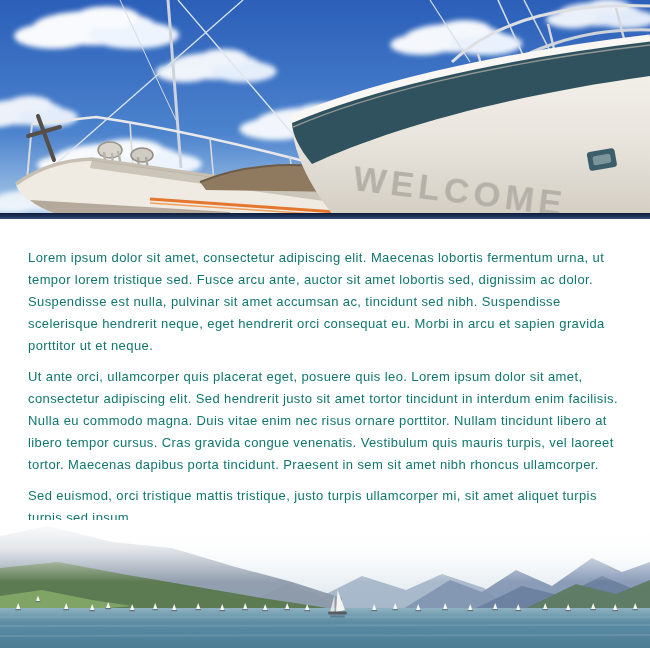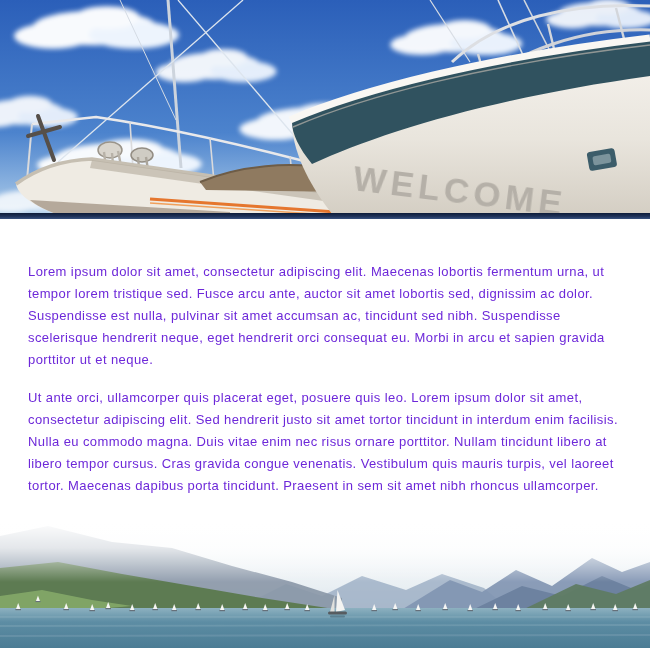--- a/index.html
+++ b/index.html
@@ -12,22 +12,22 @@
   .page { width: 650px; height: 648px; position: relative; background: #ffffff; }
   .hero { display: block; width: 650px; height: 219px; }
   .content {
     width: 650px; height: 301px;
     padding: 26px 28px 0 28px;
   }
   .content p {
     font-size: 13px;
     line-height: 22px;
     letter-spacing: 0.4px;
-    color: #6d28d9;
-    margin: 16px 0 9px 0;
+    color: #0f766e;
+    margin: 2px 0 9px 0;
   }
   .footer-img { display: block; width: 650px; height: 128px; }
 </style>
 </head>
 <body>
 
 <div class="page">
 
   <svg class="hero" viewBox="0 0 650 219" width="650" height="219" preserveAspectRatio="none" xmlns="http://www.w3.org/2000/svg">
     <defs>
@@ -145,20 +145,21 @@
       <rect x="588" y="150" width="28" height="19" rx="3" fill="#3c5d6a" transform="rotate(-10 602 160)"></rect>
       <rect x="593" y="155" width="18" height="9" rx="2" fill="#7c949c" transform="rotate(-10 602 160)"></rect>
     </g>
 
     <rect x="0" y="213" width="650" height="6" fill="url(#bar)"></rect>
   </svg>
 
   <div class="content">
     <p>Lorem ipsum dolor sit amet, consectetur adipiscing elit. Maecenas lobortis fermentum urna, ut tempor lorem tristique sed. Fusce arcu ante, auctor sit amet lobortis sed, dignissim ac dolor. Suspendisse est nulla, pulvinar sit amet accumsan ac, tincidunt sed nibh. Suspendisse scelerisque hendrerit neque, eget hendrerit orci consequat eu. Morbi in arcu et sapien gravida porttitor ut et neque.</p>
     <p>Ut ante orci, ullamcorper quis placerat eget, posuere quis leo. Lorem ipsum dolor sit amet, consectetur adipiscing elit. Sed hendrerit justo sit amet tortor tincidunt in interdum enim facilisis. Nulla eu commodo magna. Duis vitae enim nec risus ornare porttitor. Nullam tincidunt libero at libero tempor cursus. Cras gravida congue venenatis. Vestibulum quis mauris turpis, vel laoreet tortor. Maecenas dapibus porta tincidunt. Praesent in sem sit amet nibh rhoncus ullamcorper.</p>
+    <p>Sed euismod, orci tristique mattis tristique, justo turpis ullamcorper mi, sit amet aliquet turpis turpis sed ipsum.</p>
   </div>
 
   <svg class="footer-img" viewBox="0 0 650 128" width="650" height="128" preserveAspectRatio="none" xmlns="http://www.w3.org/2000/svg">
     <defs>
       <linearGradient id="fsky" x1="0" y1="0" x2="0" y2="1">
         <stop offset="0" stop-color="#ffffff"></stop>
         <stop offset="0.7" stop-color="#e9eff3"></stop>
         <stop offset="1" stop-color="#d3dfe7"></stop>
       </linearGradient>
       <linearGradient id="water" x1="0" y1="0" x2="0" y2="1">

